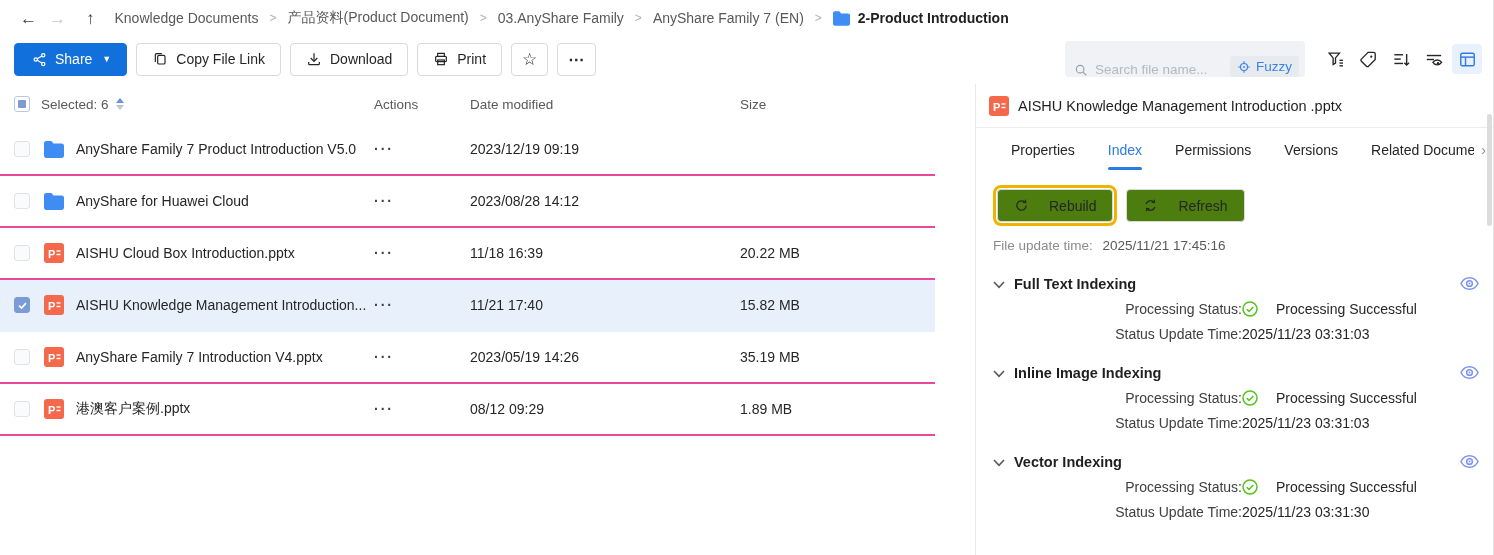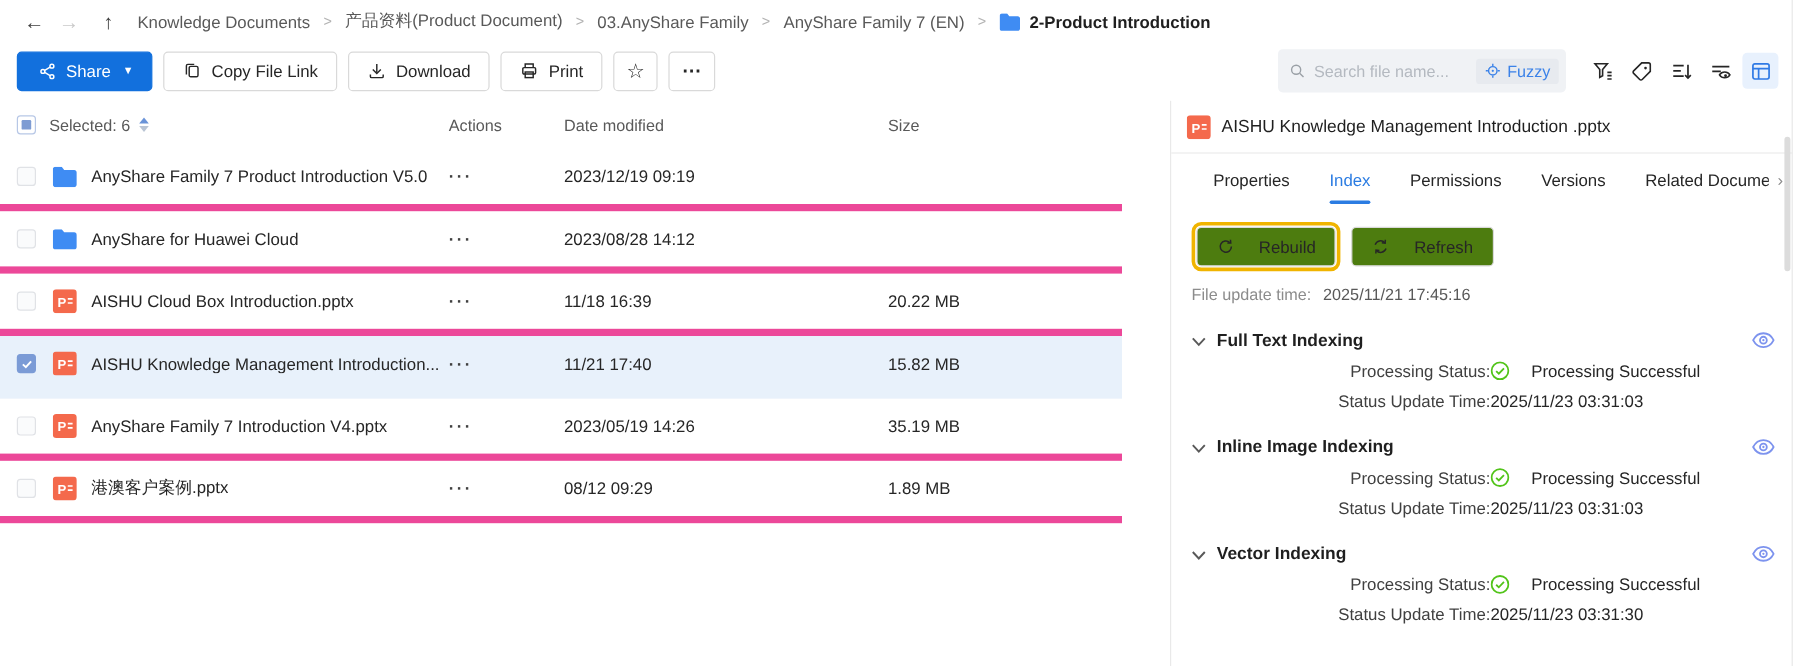--- a/index.html
+++ b/index.html
@@ -25,21 +25,21 @@
   .btn { display:inline-flex; align-items:center; gap:8px; height:33px; padding:0 15px;
     border:1px solid #d9d9d9; border-radius:4px; background:#fff; font-size:14px;
     color:#262626; cursor:pointer; margin-right:9px; }
   .btn-primary { background:#1270dd; border-color:#1270dd; color:#ffffff;padding-left:17px; }
   .btn-icononly { padding:0 10px; }
   .caret { font-size:9px; margin-left:2px; }
   .more-glyph { font-size:16px; font-weight:bold; letter-spacing:1px; }
   .star-glyph { font-size:17px; }
 
   .toolbar-right { position:absolute; right:12px; top:0; height:34px; display:flex; align-items:center; }
-  .searchbox { display:flex; align-items:center; width:240px; height:36px; background:#f0f2f5;
+  .searchbox { display:flex; align-items:flex-end; width:240px; height:36px; background:#f0f2f5;
     border-radius:4px; padding:0 6px 0 9px; margin-right:12px; }
   .searchbox input { flex:1; border:none; outline:none; background:transparent; font-size:13.5px;
     color:#595959; min-width:0; font-family:inherit; }
   .searchbox input::placeholder { color:#b4b9c0; }
   .fuzzy { display:flex; align-items:center; gap:5px; padding:3px 7px; border-radius:3px;
     background:#e7eaef; color:#3b82e8; font-size:13.5px; cursor:pointer; white-space:nowrap; }
   .tool-ic { width:30px; height:30px; display:flex; align-items:center; justify-content:center;
     cursor:pointer; margin-left:3px; border-radius:4px; }
   .tool-ic.active { background:#e8f1fd; }
 
@@ -51,21 +51,21 @@
   .sort-arrows { display:inline-flex; flex-direction:column; gap:2px; margin-left:7px; cursor:pointer; }
   .tri-up { width:0; height:0; border-left:4px solid transparent; border-right:4px solid transparent;
     border-bottom:5px solid #6a93d8; }
   .tri-down { width:0; height:0; border-left:4px solid transparent; border-right:4px solid transparent;
     border-top:5px solid #b9c4d4; }
   .col-actions { position:absolute; left:374px; }
   .col-date { position:absolute; left:470px; }
   .col-size { position:absolute; left:740px; }
 
   .row { position:relative; height:52px; display:flex; align-items:center; padding-left:14px;
-    border-bottom:6px solid #ec4899; font-size:14px; cursor:pointer; }
+    border-bottom:2px solid #ec4899; font-size:14px; cursor:pointer; }
   .row.selected { background:#e8f1fb; border-bottom-color:#e8f1fb; }
   .checkbox { width:16px; height:16px; border:1.5px solid #e0e2e6; border-radius:3px;
     background:#fafbfc; flex:none; cursor:pointer; display:flex; align-items:center; justify-content:center; }
   .checkbox.indeterminate { border-color:#b7c7e6; background:#fff; }
   .checkbox.indeterminate::after { content:""; width:8px; height:8px; background:#7e9cd3; border-radius:1px; }
   .checkbox.checked { background:#7b9bd6; border-color:#7b9bd6; }
   .row-icon { margin-left:14px; flex:none; }
   .row-name { margin-left:12px; max-width:292px; white-space:nowrap; overflow:hidden; color:#262626; }
   .row-dots { position:absolute; left:374px; font-weight:bold; letter-spacing:2px; color:#404040;
     font-size:14px; cursor:pointer; }

